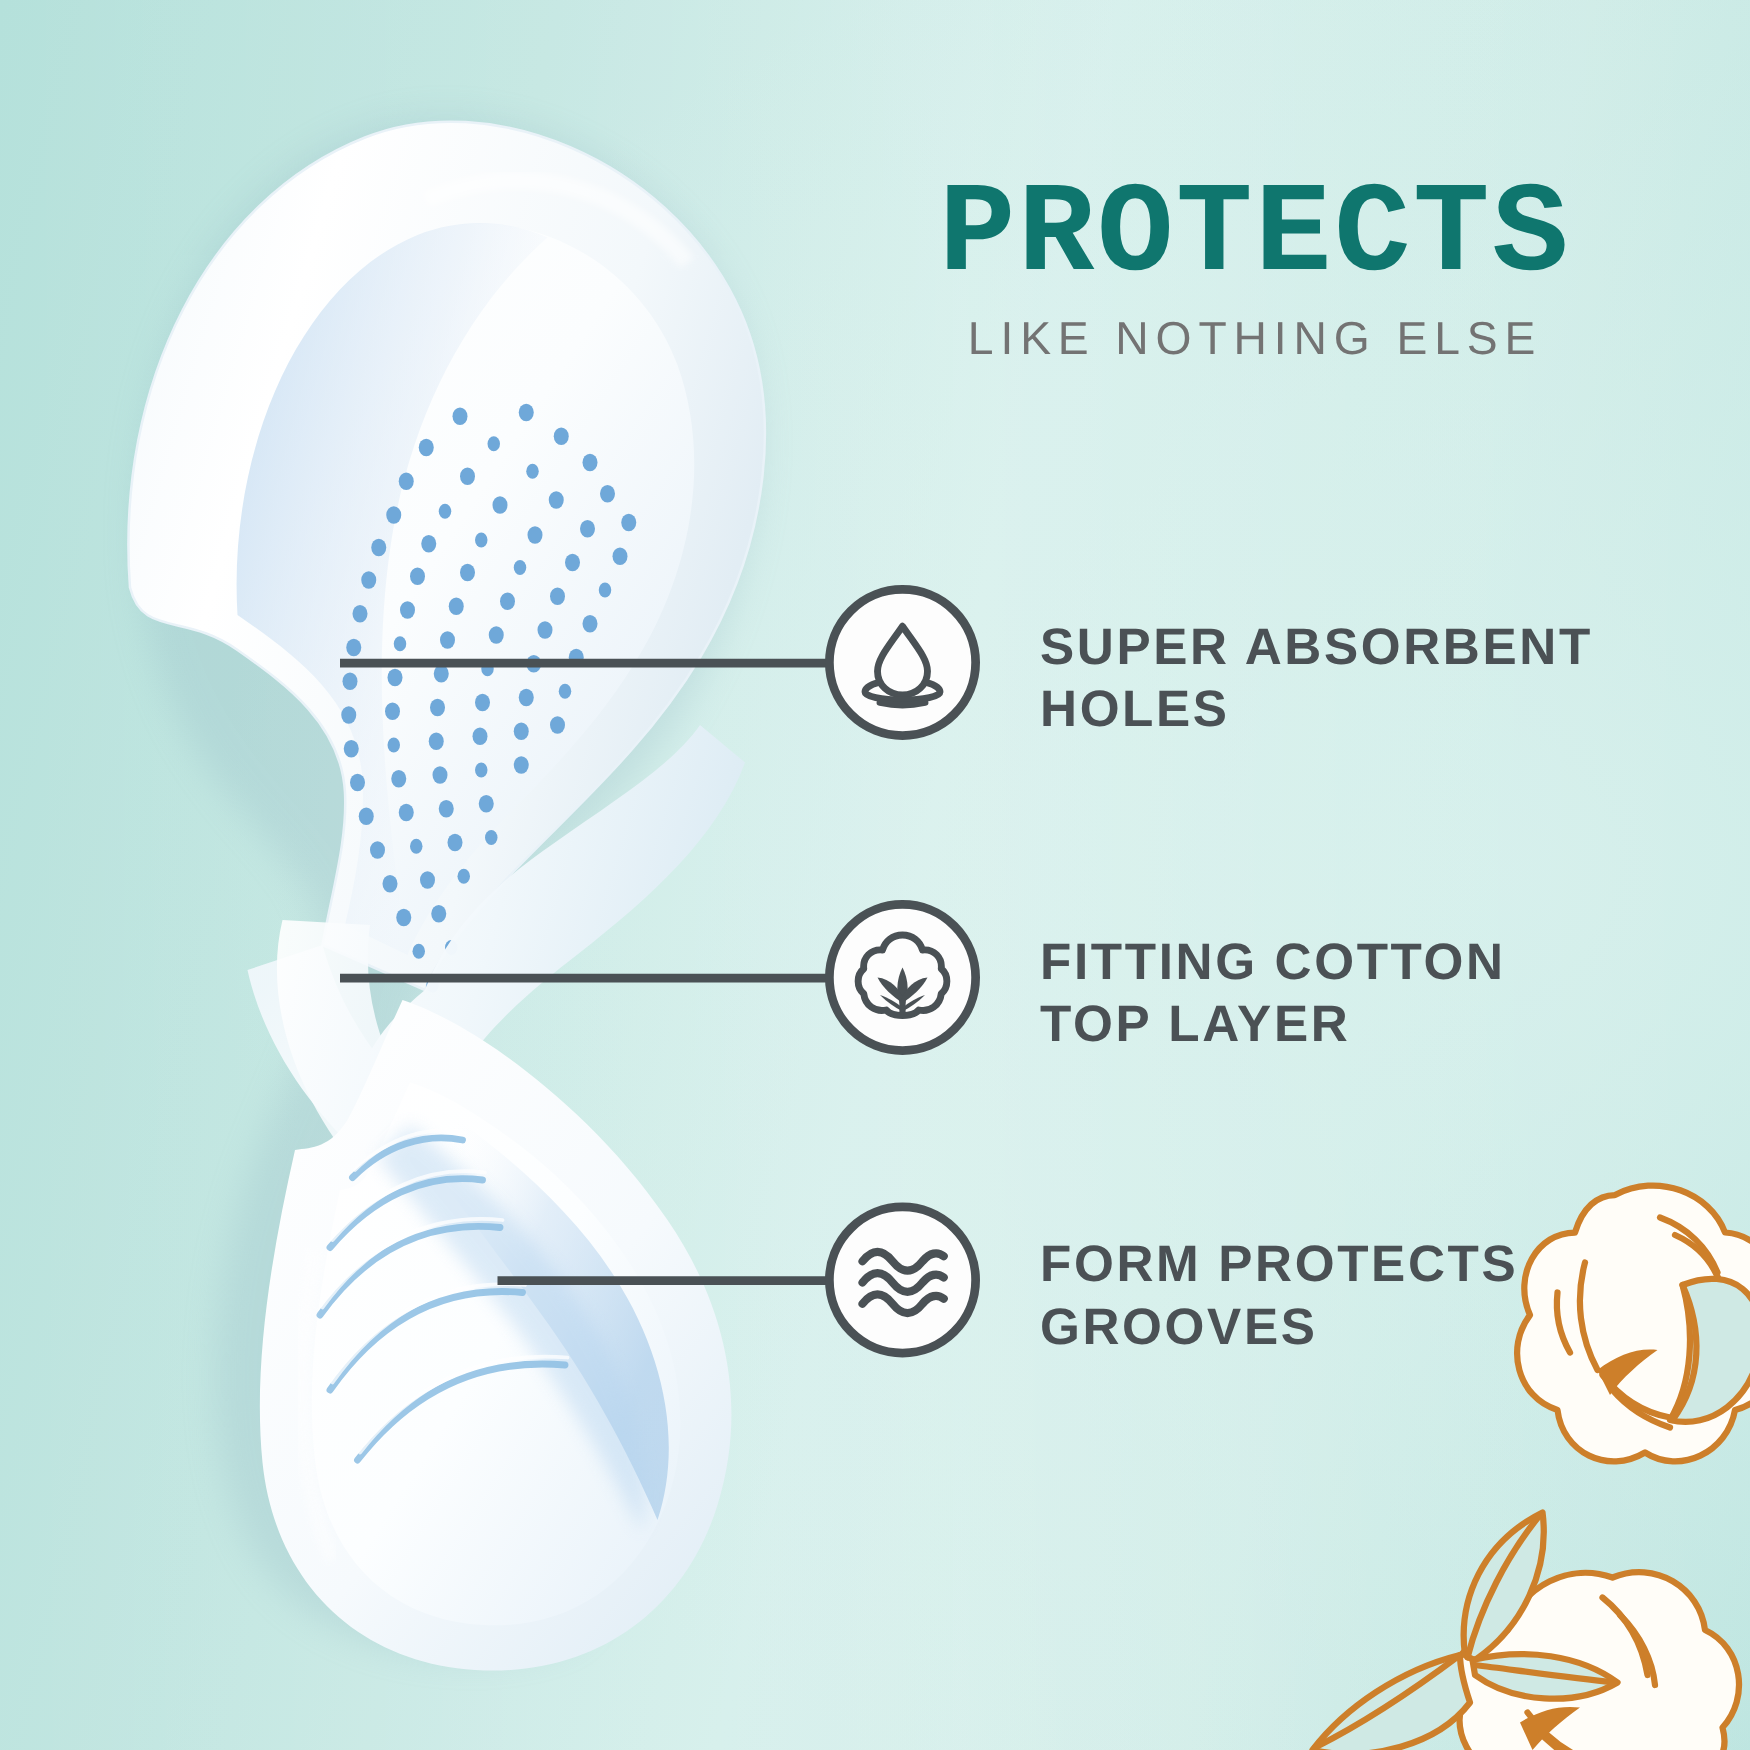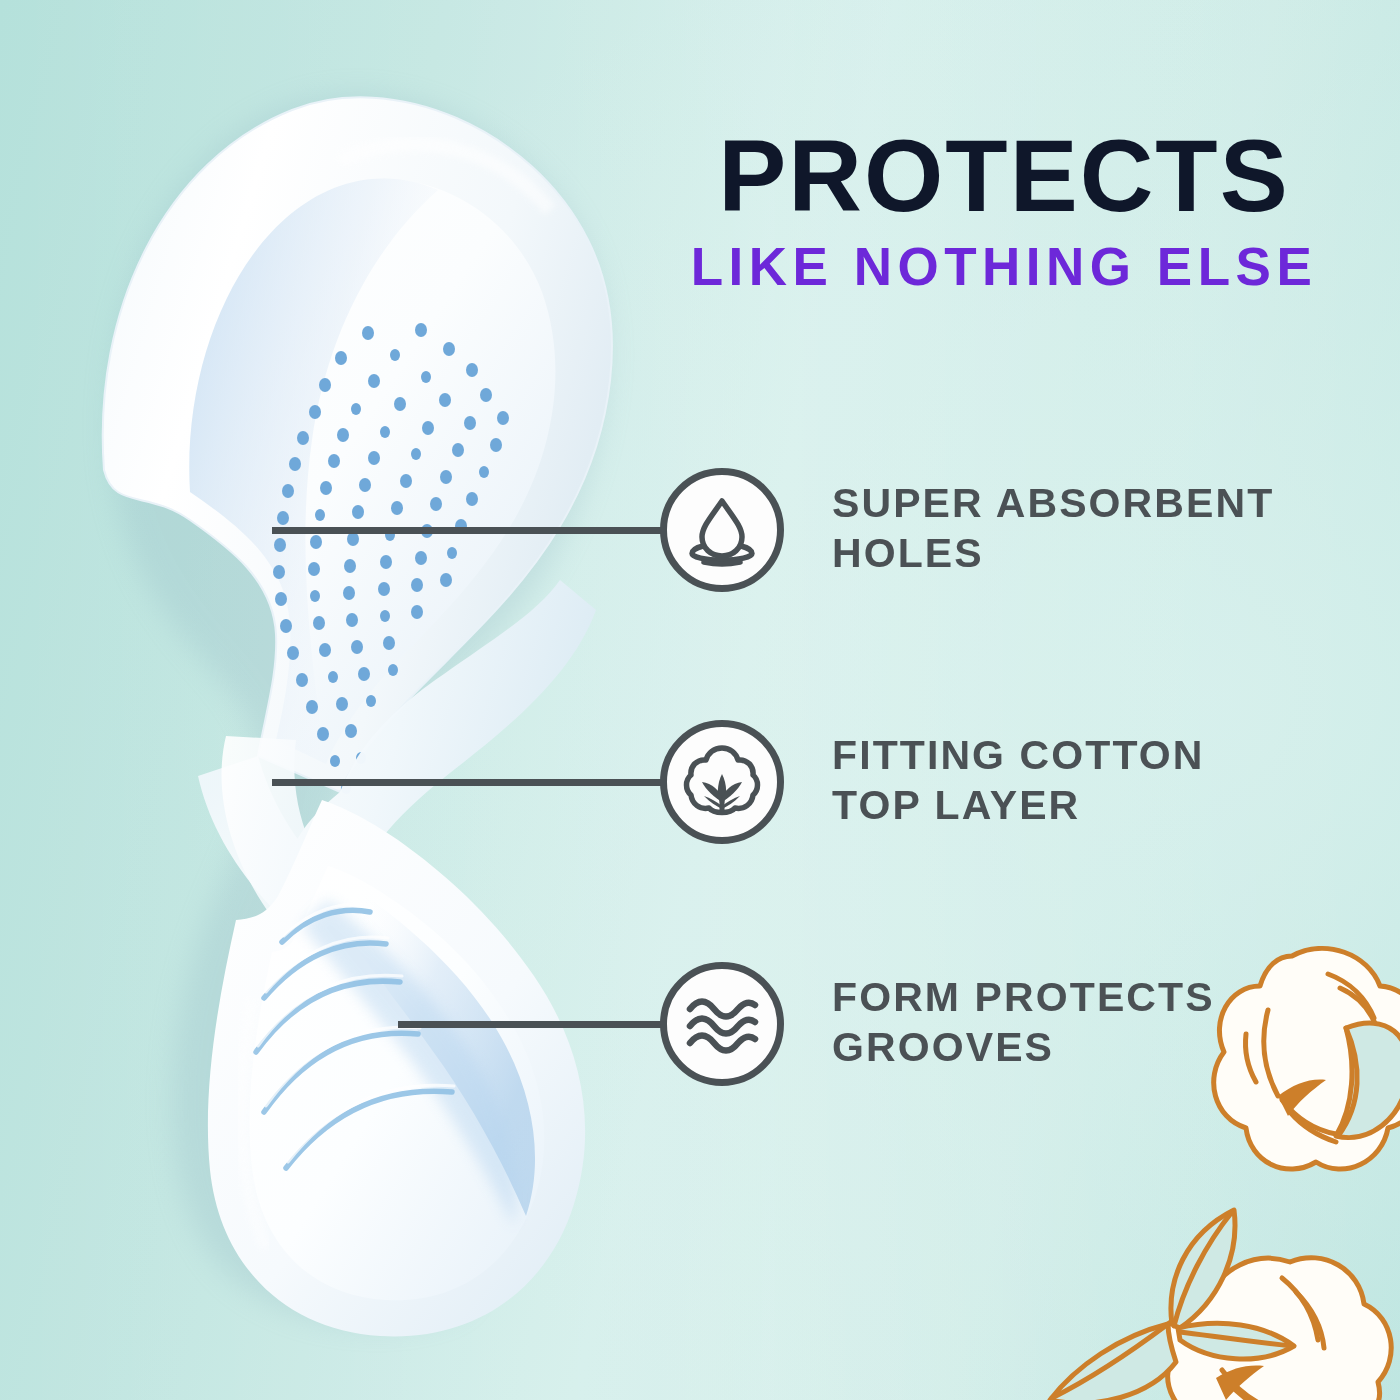--- a/index.html
+++ b/index.html
@@ -31,29 +31,29 @@
   .headline{
     position:absolute;left:648px;top:120px;width:712px;
     text-align:center;
   }
   .hl-top{
     font-size:45px;font-weight:bold;letter-spacing:5.5px;
     color:#4c5256;line-height:1.06;white-space:nowrap;
   }
   .hl-mid{
     font-size:102px;font-weight:bold;letter-spacing:2px;
-    color:#0f172a;line-height:1.07;margin-top:2px;white-space:nowrap;
+    color:#0f766e;line-height:1.07;margin-top:14px;white-space:nowrap;font-family:Liberation Mono, monospace;
   }
   .hl-bot{
-    font-size:53px;font-weight:bold;letter-spacing:5.5px;
-    color:#6d28d9;line-height:1.06;margin-top:8px;white-space:nowrap;
-  }
-
-  
-  .feature{position:absolute;display:flex;align-items:flex-start;}
+    font-size:37px;font-weight:normal;letter-spacing:5.5px;
+    color:#737373;line-height:1.06;margin-top:8px;white-space:nowrap;
+  }
+
+  
+  .feature{position:absolute;display:flex;align-items:flex-end;}
   .f1{left:660px;top:468px;}
   .f2{left:660px;top:720px;}
   .f3{left:660px;top:962px;}
 
   .icon-badge{
     width:124px;height:124px;flex:0 0 124px;border-radius:50%;
     background:#fdfdfd;border:7px solid #4a5155;
     display:flex;align-items:center;justify-content:center;
     box-sizing:border-box;position:relative;z-index:3;
   }

